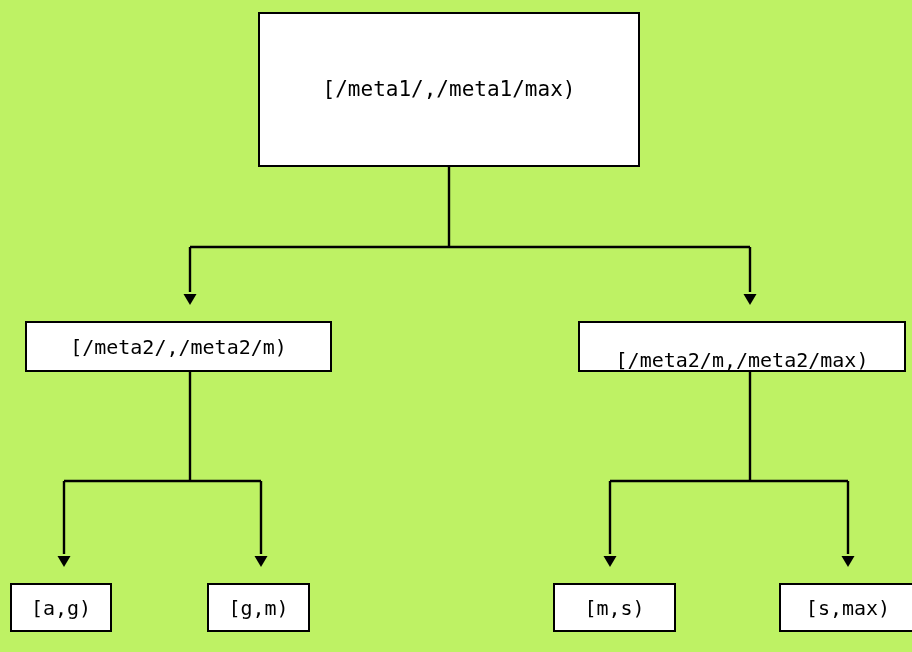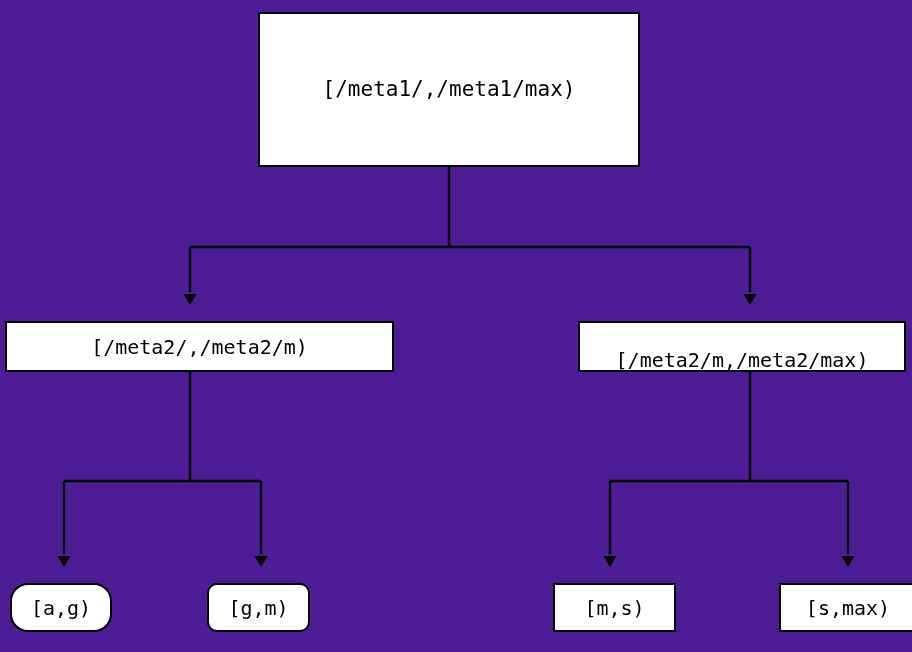--- a/index.html
+++ b/index.html
@@ -4,21 +4,21 @@
 <style>
   html, body {
     margin: 0;
     padding: 0;
     background: #ffffff;
   }
   #canvas {
     position: relative;
     width: 912px;
     height: 652px;
-    background: #4c1d95;
+    background: #bef264;
     overflow: hidden;
     font-family: "DejaVu Sans Mono", "Liberation Mono", monospace;
   }
   #edge-layer {
     position: absolute;
     left: 0;
     top: 0;
     width: 912px;
     height: 652px;
     pointer-events: none;
@@ -45,49 +45,47 @@
   #node-root {
     left: 258px;
     top: 12px;
     width: 382px;
     height: 155px;
   }
   #node-root .node-label { font-size: 21px; }
 
   
   #node-mid-left {
-    left: 5px;
+    left: 25px;
     top: 321px;
-    width: 389px;
+    width: 307px;
     height: 51px;
   }
   #node-mid-right {
     left: 578px;
     top: 321px;
     width: 328px;
     height: 51px;
     align-items: flex-end;
   }
   #node-mid-left .node-label,
   #node-mid-right .node-label { font-size: 20px; }
 
   
   #node-leaf-ag {
     left: 10px;
     top: 583px;
     width: 102px;
     height: 49px;
-    border-radius: 18px;
   }
   #node-leaf-gm {
     left: 207px;
     top: 583px;
     width: 103px;
     height: 49px;
-    border-radius: 10px;
   }
   #node-leaf-ms {
     left: 553px;
     top: 583px;
     width: 123px;
     height: 49px;
   }
   #node-leaf-smax {
     left: 779px;
     top: 583px;

